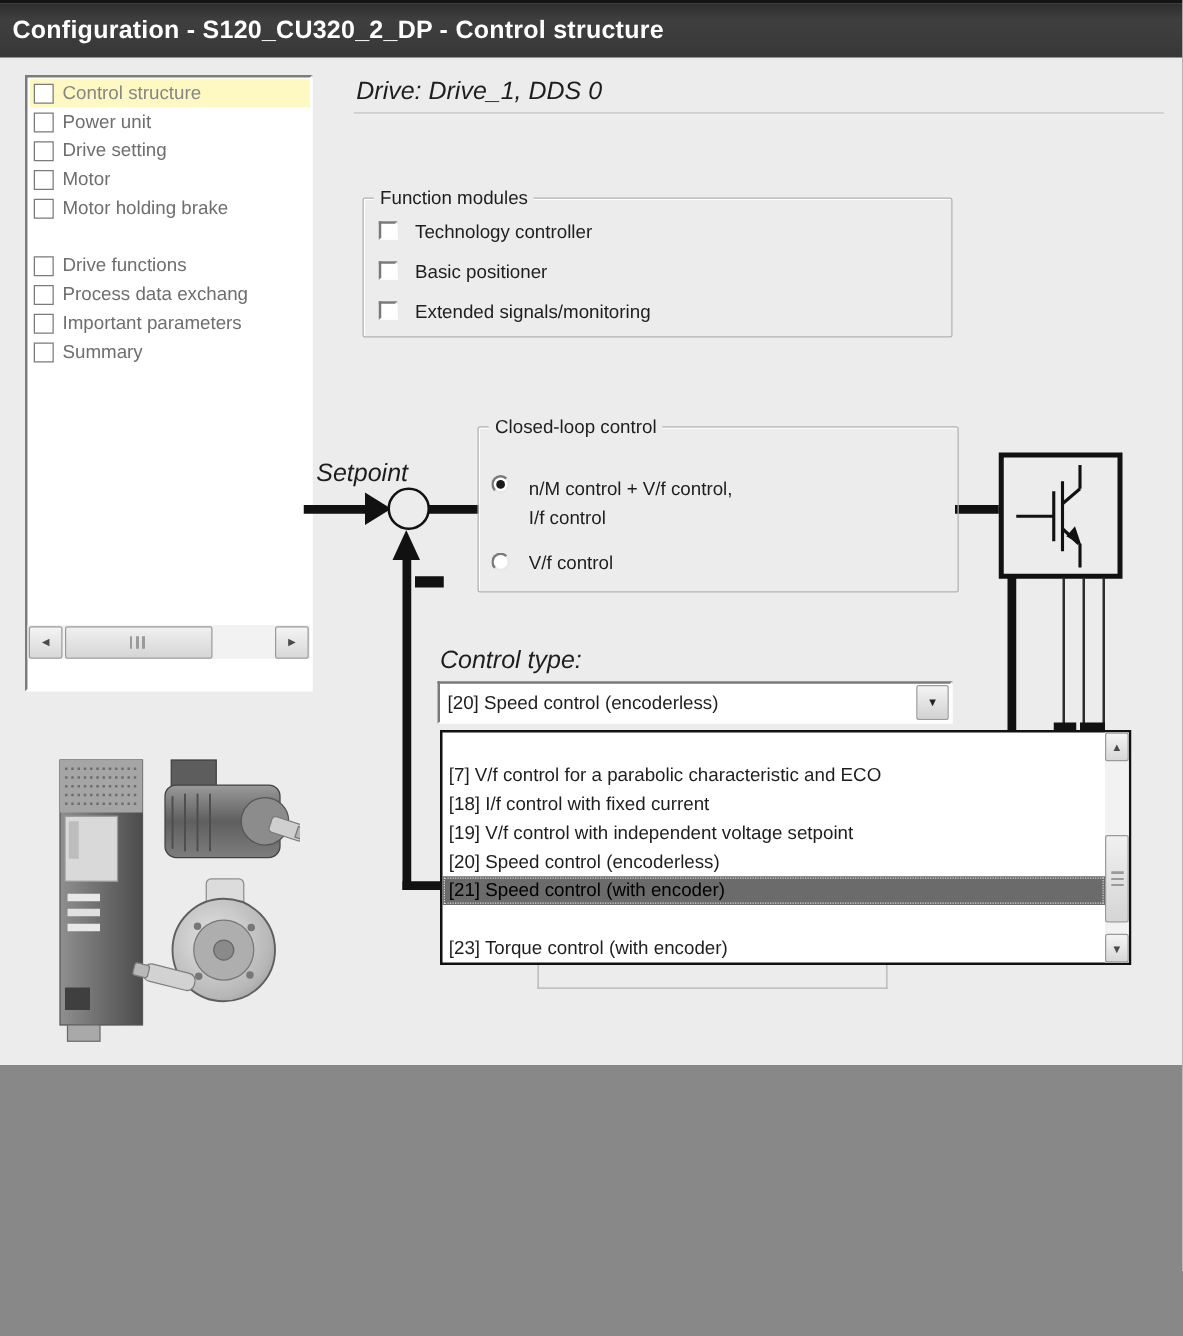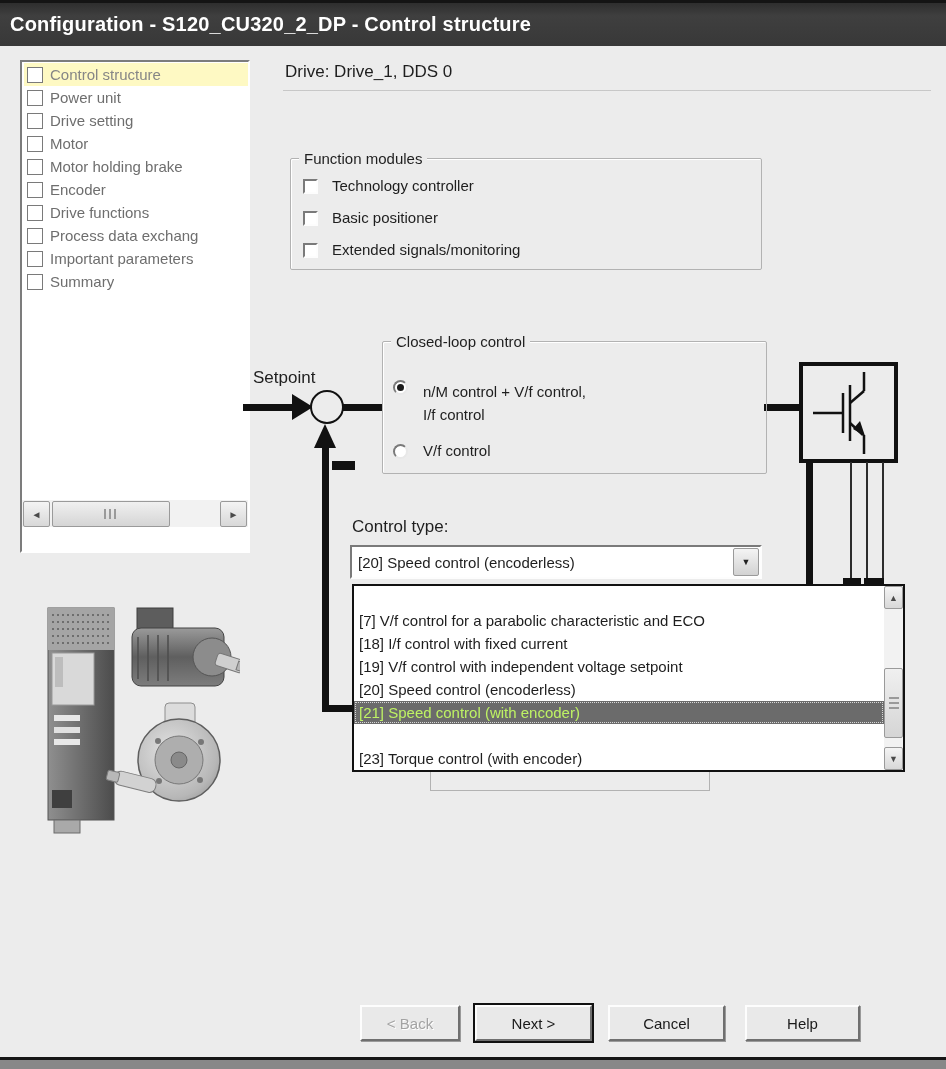--- a/index.html
+++ b/index.html
@@ -1,16 +1,16 @@
 <!DOCTYPE html>
 <html><head>
 <meta charset="utf-8">
 <style>
   html,body{margin:0;padding:0;background:#888;}
-  #stage{position:relative;width:946px;height:1060px;background:#ececec;overflow:hidden;
+  #stage{position:relative;width:946px;height:852px;background:#ececec;overflow:hidden;
          font-family:"Liberation Sans",sans-serif;color:#1e1e1e;}
   
   .titlebar{position:absolute;left:0;top:0;width:946px;height:46px;
             background:linear-gradient(#2e2e2e,#3f3f3f 30%,#383838);border-top:3px solid #141414;
             display:flex;align-items:center;box-sizing:border-box;}
   .titlebar span{color:#fff;font-size:20px;font-weight:bold;padding-left:10px;letter-spacing:.2px;}
   
   .listbox{position:absolute;left:20px;top:60px;width:230px;height:493px;background:#fff;
            border:2px solid;border-color:#7c7c7c #ffffff #ffffff #7c7c7c;box-sizing:border-box;}
   .side-row{position:absolute;left:2px;width:224px;height:23px;display:flex;align-items:center;}
@@ -25,52 +25,52 @@
   .sb-track{position:absolute;background:#f2f2f2;}
   .sb-thumb{position:absolute;background:linear-gradient(#f0f0f0,#d5d5d5);border:1px solid #9a9a9a;
             border-radius:2px;box-sizing:border-box;}
   .grip-h{position:absolute;left:50%;top:50%;transform:translate(-50%,-50%);width:14px;height:10px;
           background:repeating-linear-gradient(90deg,#9a9a9a 0 2px,transparent 2px 5px);}
   .grip-v{position:absolute;left:50%;top:50%;transform:translate(-50%,-50%);width:10px;height:12px;
           background:repeating-linear-gradient(#9a9a9a 0 2px,transparent 2px 5px);}
   
   .groupbox{position:absolute;border:1px solid #b2b2b2;border-radius:2px;box-shadow:1px 1px 0 #fff inset;}
   .gb-title{position:absolute;top:-9px;left:8px;background:#ececec;padding:0 5px;font-size:15px;color:#1e1e1e;}
-  .chk-row{position:absolute;display:flex;align-items:flex-end;}
+  .chk-row{position:absolute;display:flex;align-items:flex-start;}
   .chk{width:15px;height:15px;background:#fff;border:2px solid;border-color:#7a7a7a #fdfdfd #fdfdfd #7a7a7a;
        box-sizing:border-box;flex:0 0 auto;}
   .chk-row .lbl{font-size:15px;margin-left:14px;}
   .radio{width:15px;height:15px;border-radius:50%;background:#fff;border:2px solid;
          border-color:#7a7a7a #e8e8e8 #e8e8e8 #7a7a7a;box-sizing:border-box;position:relative;flex:0 0 auto;}
   .radio.checked::after{content:"";position:absolute;left:2px;top:2px;width:7px;height:7px;border-radius:50%;background:#1a1a1a;}
   
   .dline{position:absolute;background:#111;}
   .tline{position:absolute;background:#2c2c2c;}
   .arr-right{position:absolute;width:0;height:0;border-left:21px solid #111;
              border-top:13px solid transparent;border-bottom:13px solid transparent;}
   .arr-up{position:absolute;width:0;height:0;border-bottom:24px solid #111;
           border-left:11px solid transparent;border-right:11px solid transparent;}
   .sumcircle{position:absolute;width:30px;height:30px;border:2px solid #111;border-radius:50%;background:#ececec;}
   .minus{position:absolute;width:23px;height:9px;background:#111;}
   .igbt-box{position:absolute;left:799px;top:362px;width:99px;height:101px;border:4px solid #111;
             background:#ececec;box-sizing:border-box;}
-  .plain-label{position:absolute;font-size:17px;color:#1e1e1e;white-space:nowrap;}
+  .plain-label{position:absolute;font-size:20px;color:#1e1e1e;white-space:nowrap;font-style:italic;}
   
   .combo{position:absolute;left:350px;top:545px;width:412px;height:34px;border:2px solid;
          border-color:#7a7a7a #fdfdfd #fdfdfd #7a7a7a;background:#fff;box-sizing:border-box;
          display:flex;align-items:center;}
   .combo .val{font-size:15px;padding-left:6px;flex:1;}
   .combo .drop{width:24px;height:26px;margin-right:1px;background:linear-gradient(#f4f4f4,#d2d2d2);
                border:1px solid #9a9a9a;border-radius:2px;display:flex;align-items:center;justify-content:center;
                font-size:9px;color:#222;}
   .ddlist{position:absolute;left:352px;top:584px;width:553px;height:188px;background:#fff;
           border:2px solid #111;box-sizing:border-box;z-index:5;}
   .dd-row{position:absolute;left:354px;width:530px;height:23px;line-height:23px;font-size:15px;
           padding-left:5px;box-sizing:border-box;white-space:nowrap;overflow:hidden;z-index:6;}
-  .dd-row.hl{background:#6b6b6b;color:#bef264;outline:1px dotted #d8d8d8;outline-offset:-2px;}
+  .dd-row.hl{background:#6b6b6b;color:#000000;outline:1px dotted #d8d8d8;outline-offset:-2px;}
   
   .remnant{position:absolute;border:1px solid #b2b2b2;border-top:none;}
   
   .btn{position:absolute;height:36px;background:#e9e9e9;border:2px solid;
        border-color:#fdfdfd #6f6f6f #6f6f6f #fdfdfd;box-shadow:1px 1px 0 #9a9a9a;
        font-family:"Liberation Sans",sans-serif;font-size:15px;color:#1a1a1a;box-sizing:border-box;}
   .btn.default{box-shadow:0 0 0 2px #111;}
   .btn.disabled{color:#a3a3a3;text-shadow:1px 1px 0 #fff;}
   .bottom-strip{position:absolute;left:0;top:1057px;width:946px;height:12px;background:#161616;}
   .sep{position:absolute;height:2px;background:linear-gradient(#b5b5b5,#fff);}
@@ -98,24 +98,20 @@
         <span class="cb"></span>
         <span class="lbl">Power unit</span>
       </div>
     <div class="side-row" style="top:70px">
         <span class="cb"></span>
         <span class="lbl">Motor</span>
       </div>
     <div class="side-row" style="top:93px">
         <span class="cb"></span>
         <span class="lbl">Motor holding brake</span>
-      </div>
-    <div class="side-row" style="top:116px">
-        <span class="cb"></span>
-        <span class="lbl">Encoder</span>
       </div>
     <div class="side-row" style="top:139px">
         <span class="cb"></span>
         <span class="lbl">Drive functions</span>
       </div>
     <div class="side-row" style="top:162px">
         <span class="cb"></span>
         <span class="lbl">Process data exchang</span>
       </div>
     <div class="side-row" style="top:185px">

